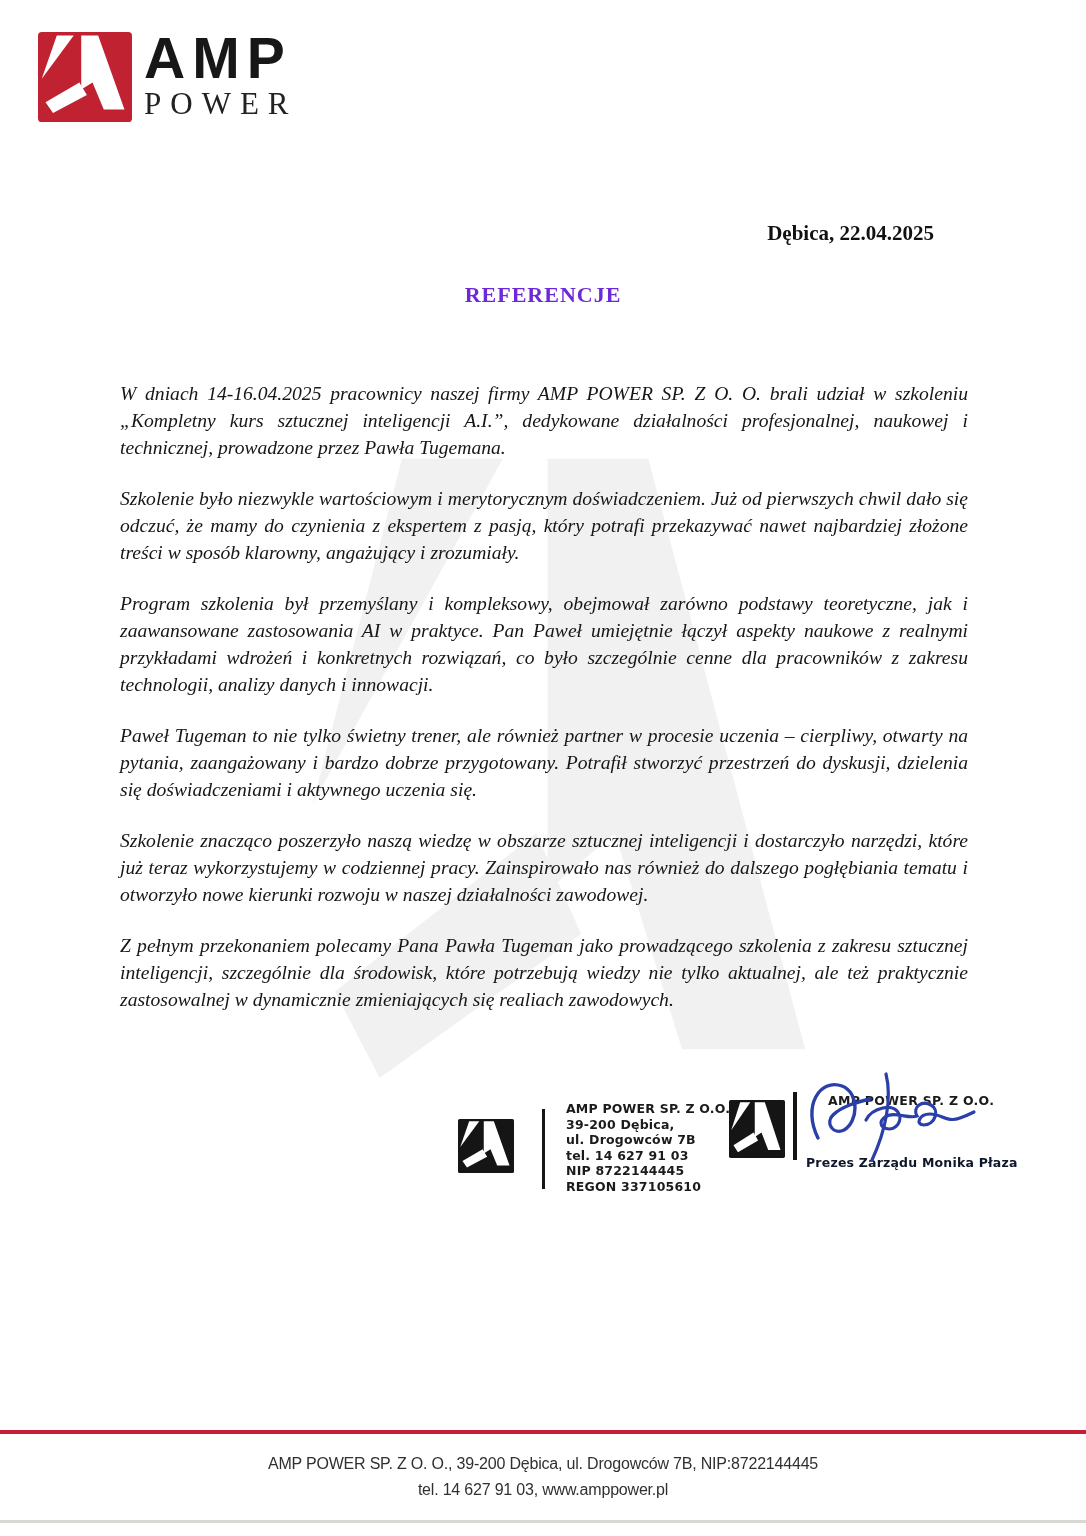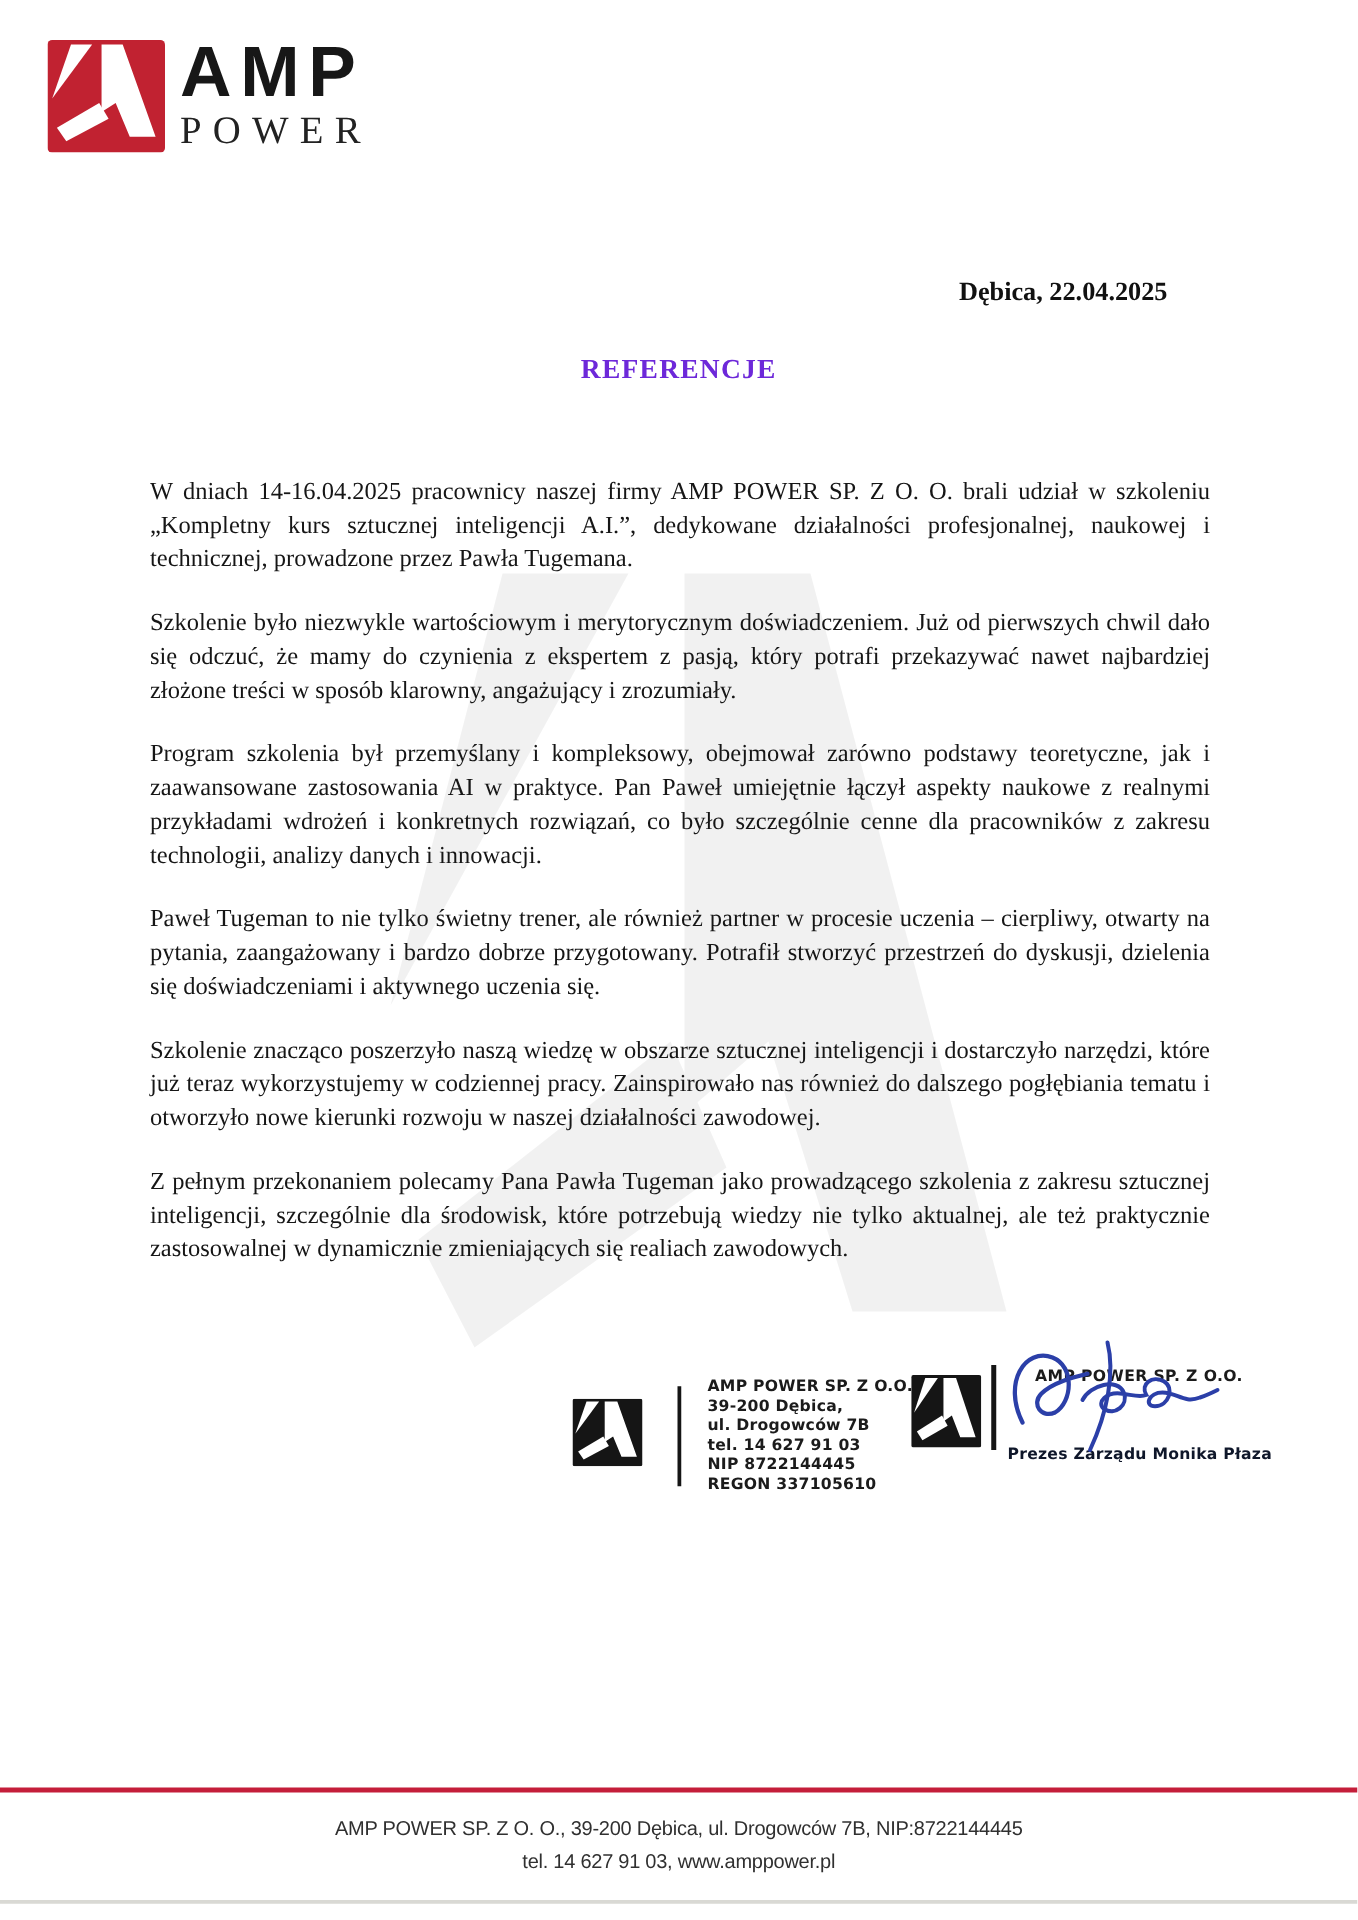--- a/index.html
+++ b/index.html
@@ -12,21 +12,21 @@
   .logo-mark{width:94px;height:90px;display:block;}
   .brand-text{margin-left:12px;display:flex;flex-direction:column;font-family:"Liberation Sans",sans-serif;}
   .brand-top{font-size:57px;font-weight:bold;letter-spacing:7px;line-height:0.92;color:#171717;margin-top:2px;}
   .brand-bottom{font-size:31px;font-weight:normal;letter-spacing:9px;color:#222;margin-top:2px;font-family:Liberation Serif, serif;}
   
   .date-line{position:absolute;top:180px;right:152px;font-size:21px;font-weight:bold;color:#111;margin-top:41px;}
   .doc-title{position:absolute;top:282px;left:0;width:100%;text-align:center;
     font-size:22px;font-weight:bold;letter-spacing:1px;color:#6d28d9;}
   
   .body-text{position:absolute;left:120px;top:380px;width:848px;
-    font-size:19.6px;line-height:27px;text-align:justify;color:#161616;}
+    font-size:19.6px;line-height:27px;text-align:justify;color:#161616;font-style:italic;}
   .body-text p{margin:0 0 24px 0;}
   
   .watermark{position:absolute;left:290px;top:430px;width:560px;height:720px;opacity:0.05;z-index:0;}
   .content-layer{position:relative;z-index:1;}
   
   .stamp-logo-left{position:absolute;left:458px;top:1119px;width:56px;height:54px;}
   .stamp-divider-left{position:absolute;left:542px;top:1109px;width:3px;height:80px;background:#151515;}
   .stamp-address{position:absolute;left:566px;top:1101px;font-family:"DejaVu Sans",sans-serif;
     font-size:12.5px;font-weight:bold;line-height:15.6px;color:#1b1b1b;letter-spacing:0.2px;}
   .stamp-logo-right{position:absolute;left:729px;top:1100px;width:56px;height:58px;}

